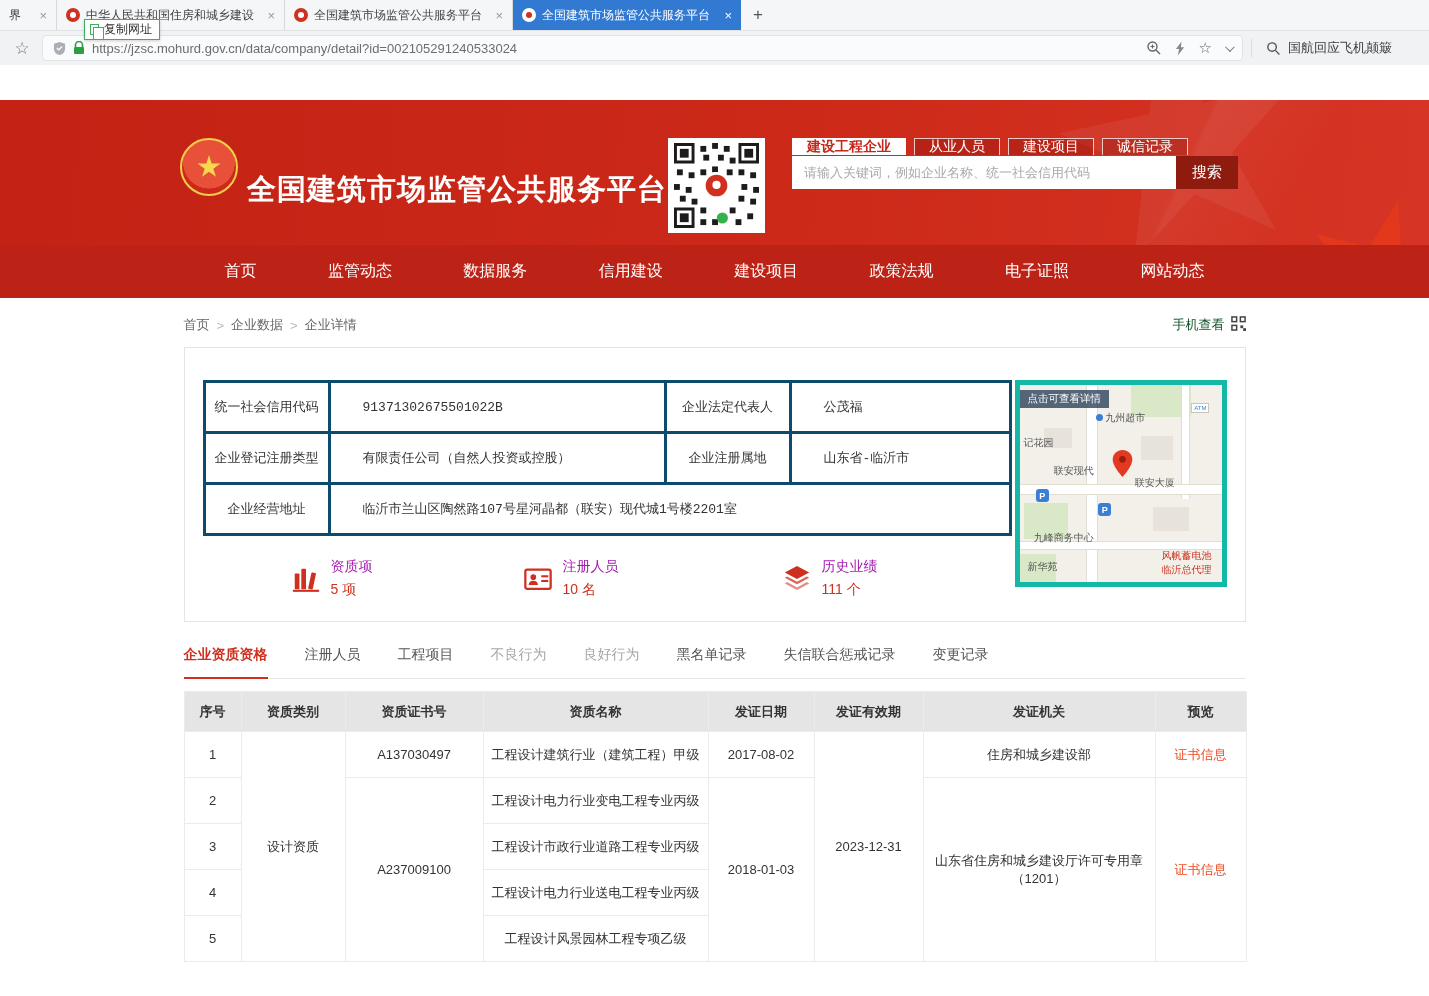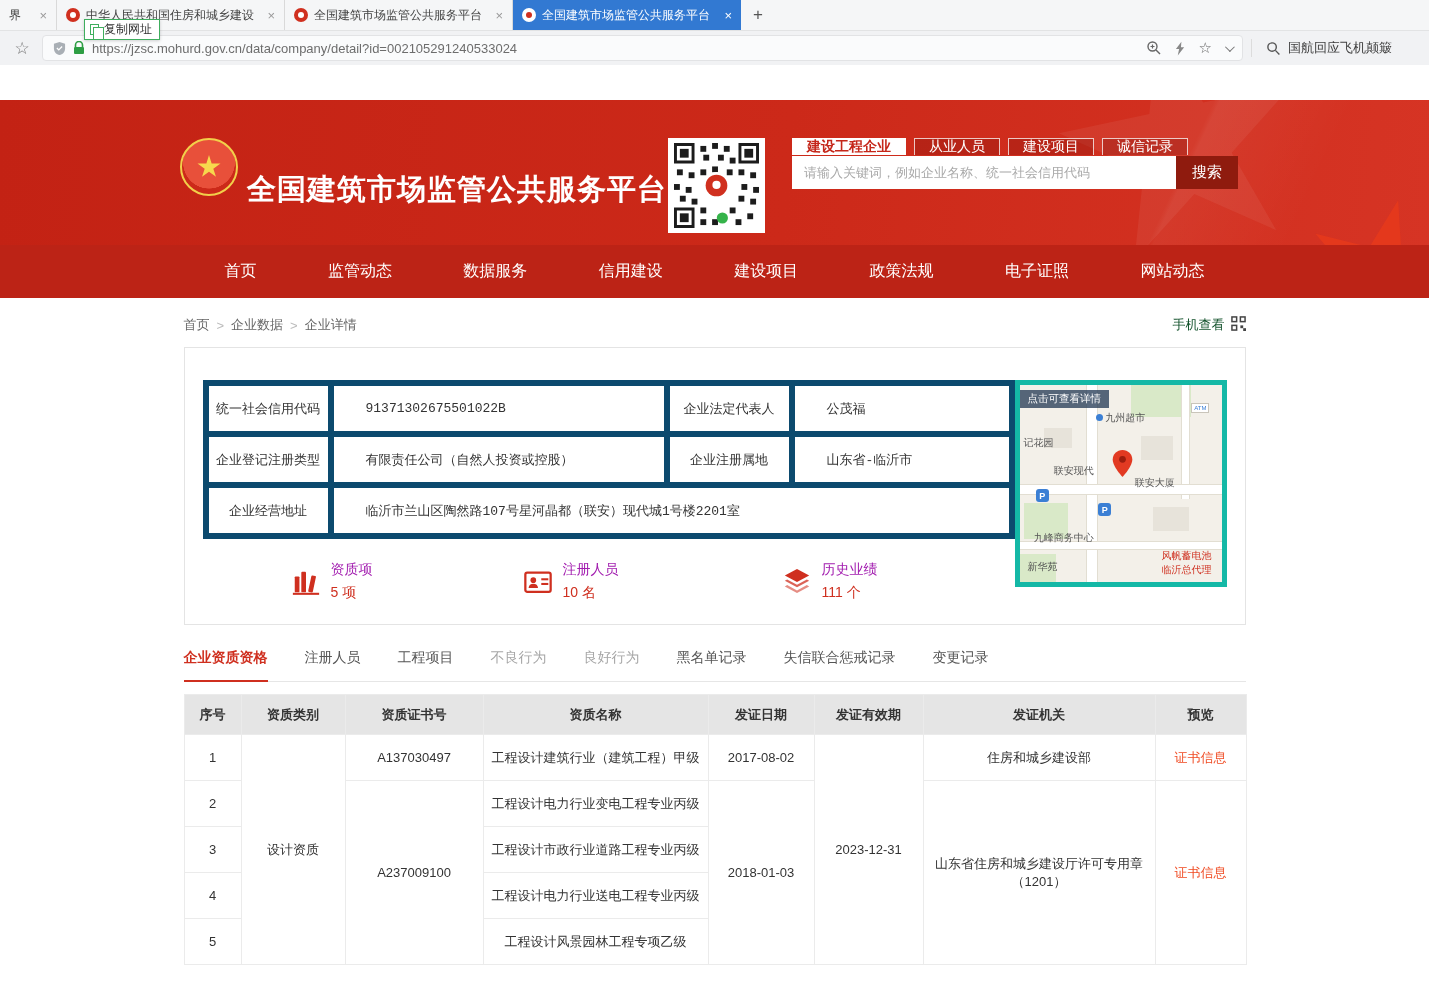--- a/index.html
+++ b/index.html
@@ -73,21 +73,21 @@
   .crumb-sep { margin:0 7px; color:#bbb; }
   .mobile-view { margin-left:auto; display:flex; align-items:flex-start; gap:6px; color:#14532d; cursor:pointer; }
 
   .card { margin-top:13px; border:1px solid #e4e4e4; padding:18px 18px 22px; }
   .card-head { display:flex; align-items:baseline; }
   .company-name { font-size:21px; font-weight:bold; color:#333; }
   .company-region { margin-left:auto; font-size:13px; color:#333; }
   .card-body { display:flex; margin-top:14px; }
   .left-col { width:806px; }
   .info-table { border-collapse:collapse; width:806px; table-layout:fixed; }
-  .info-table td { border:6px solid #0c4a6e; font-size:13px; color:#333; height:51px; }
+  .info-table td { border:3px solid #0c4a6e; font-size:13px; color:#333; height:51px; }
   .info-label { text-align:center; }
   .info-value { padding:0 32px;font-family:Liberation Mono, monospace; }
 
   .map-widget { margin-left:auto; width:212px; height:207px; border:5px solid #14b8a6; position:relative; background:#f3f0e9; overflow:hidden; font-size:10px; color:#555; cursor:pointer; }
   .map-hint { position:absolute; left:0; top:5px; background:rgba(40,62,88,.78); color:#fff; font-size:10.5px; padding:2px 8px; z-index:4; }
   .road-v { position:absolute; background:#fff; border-left:1px solid #e2ded2; border-right:1px solid #e2ded2; }
   .road-h { position:absolute; background:#fff; border-top:1px solid #e2ded2; border-bottom:1px solid #e2ded2; }
   .green { position:absolute; background:#d9e9c8; }
   .bldg { position:absolute; background:#e7e3da; }
   .map-label { position:absolute; white-space:nowrap; color:#555; z-index:3; }

